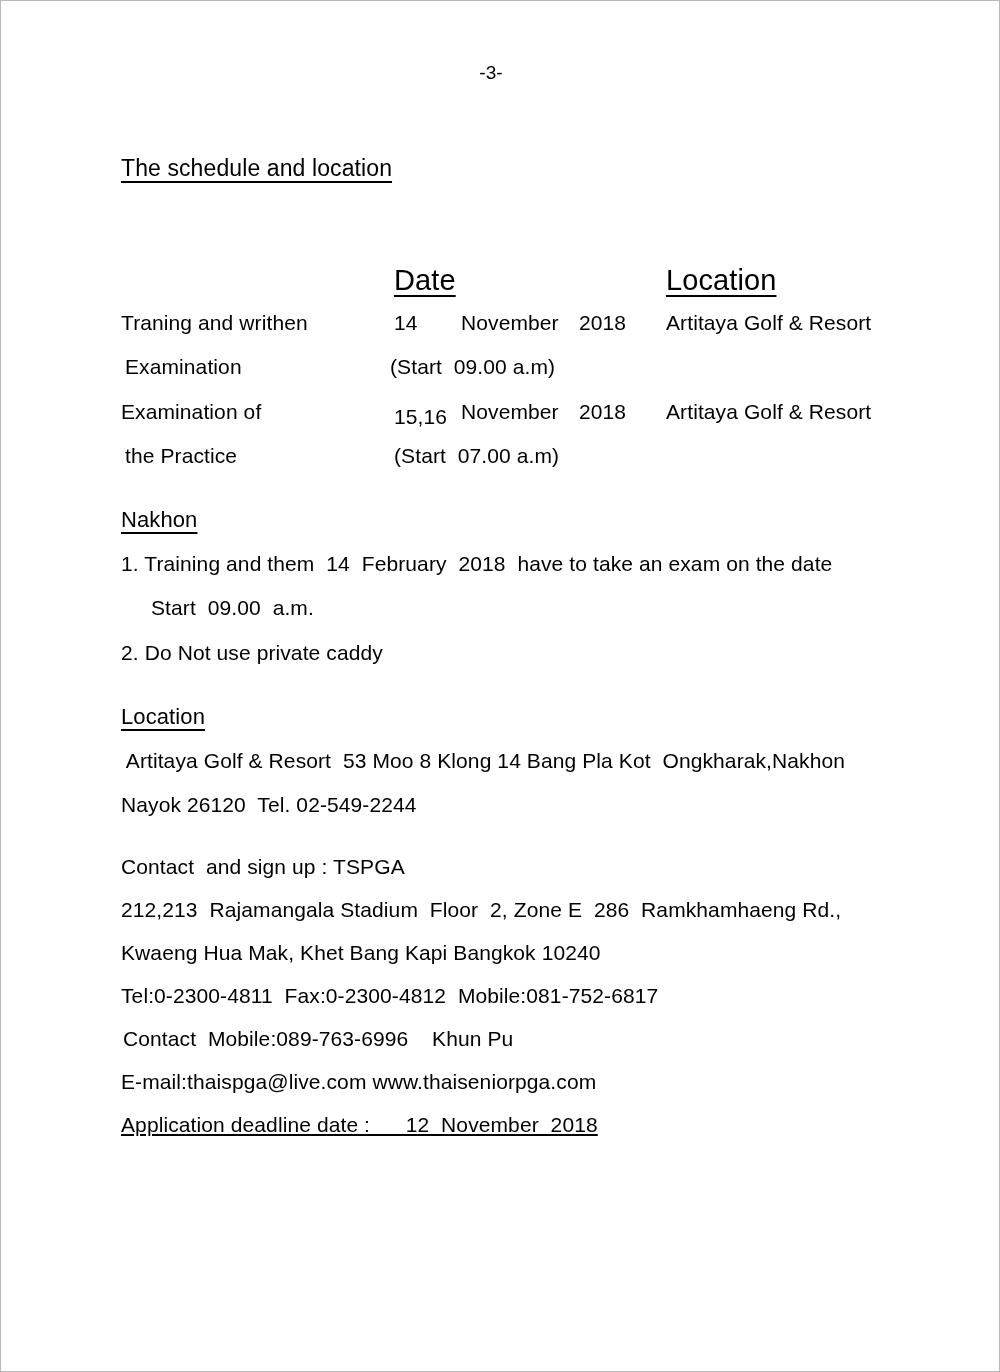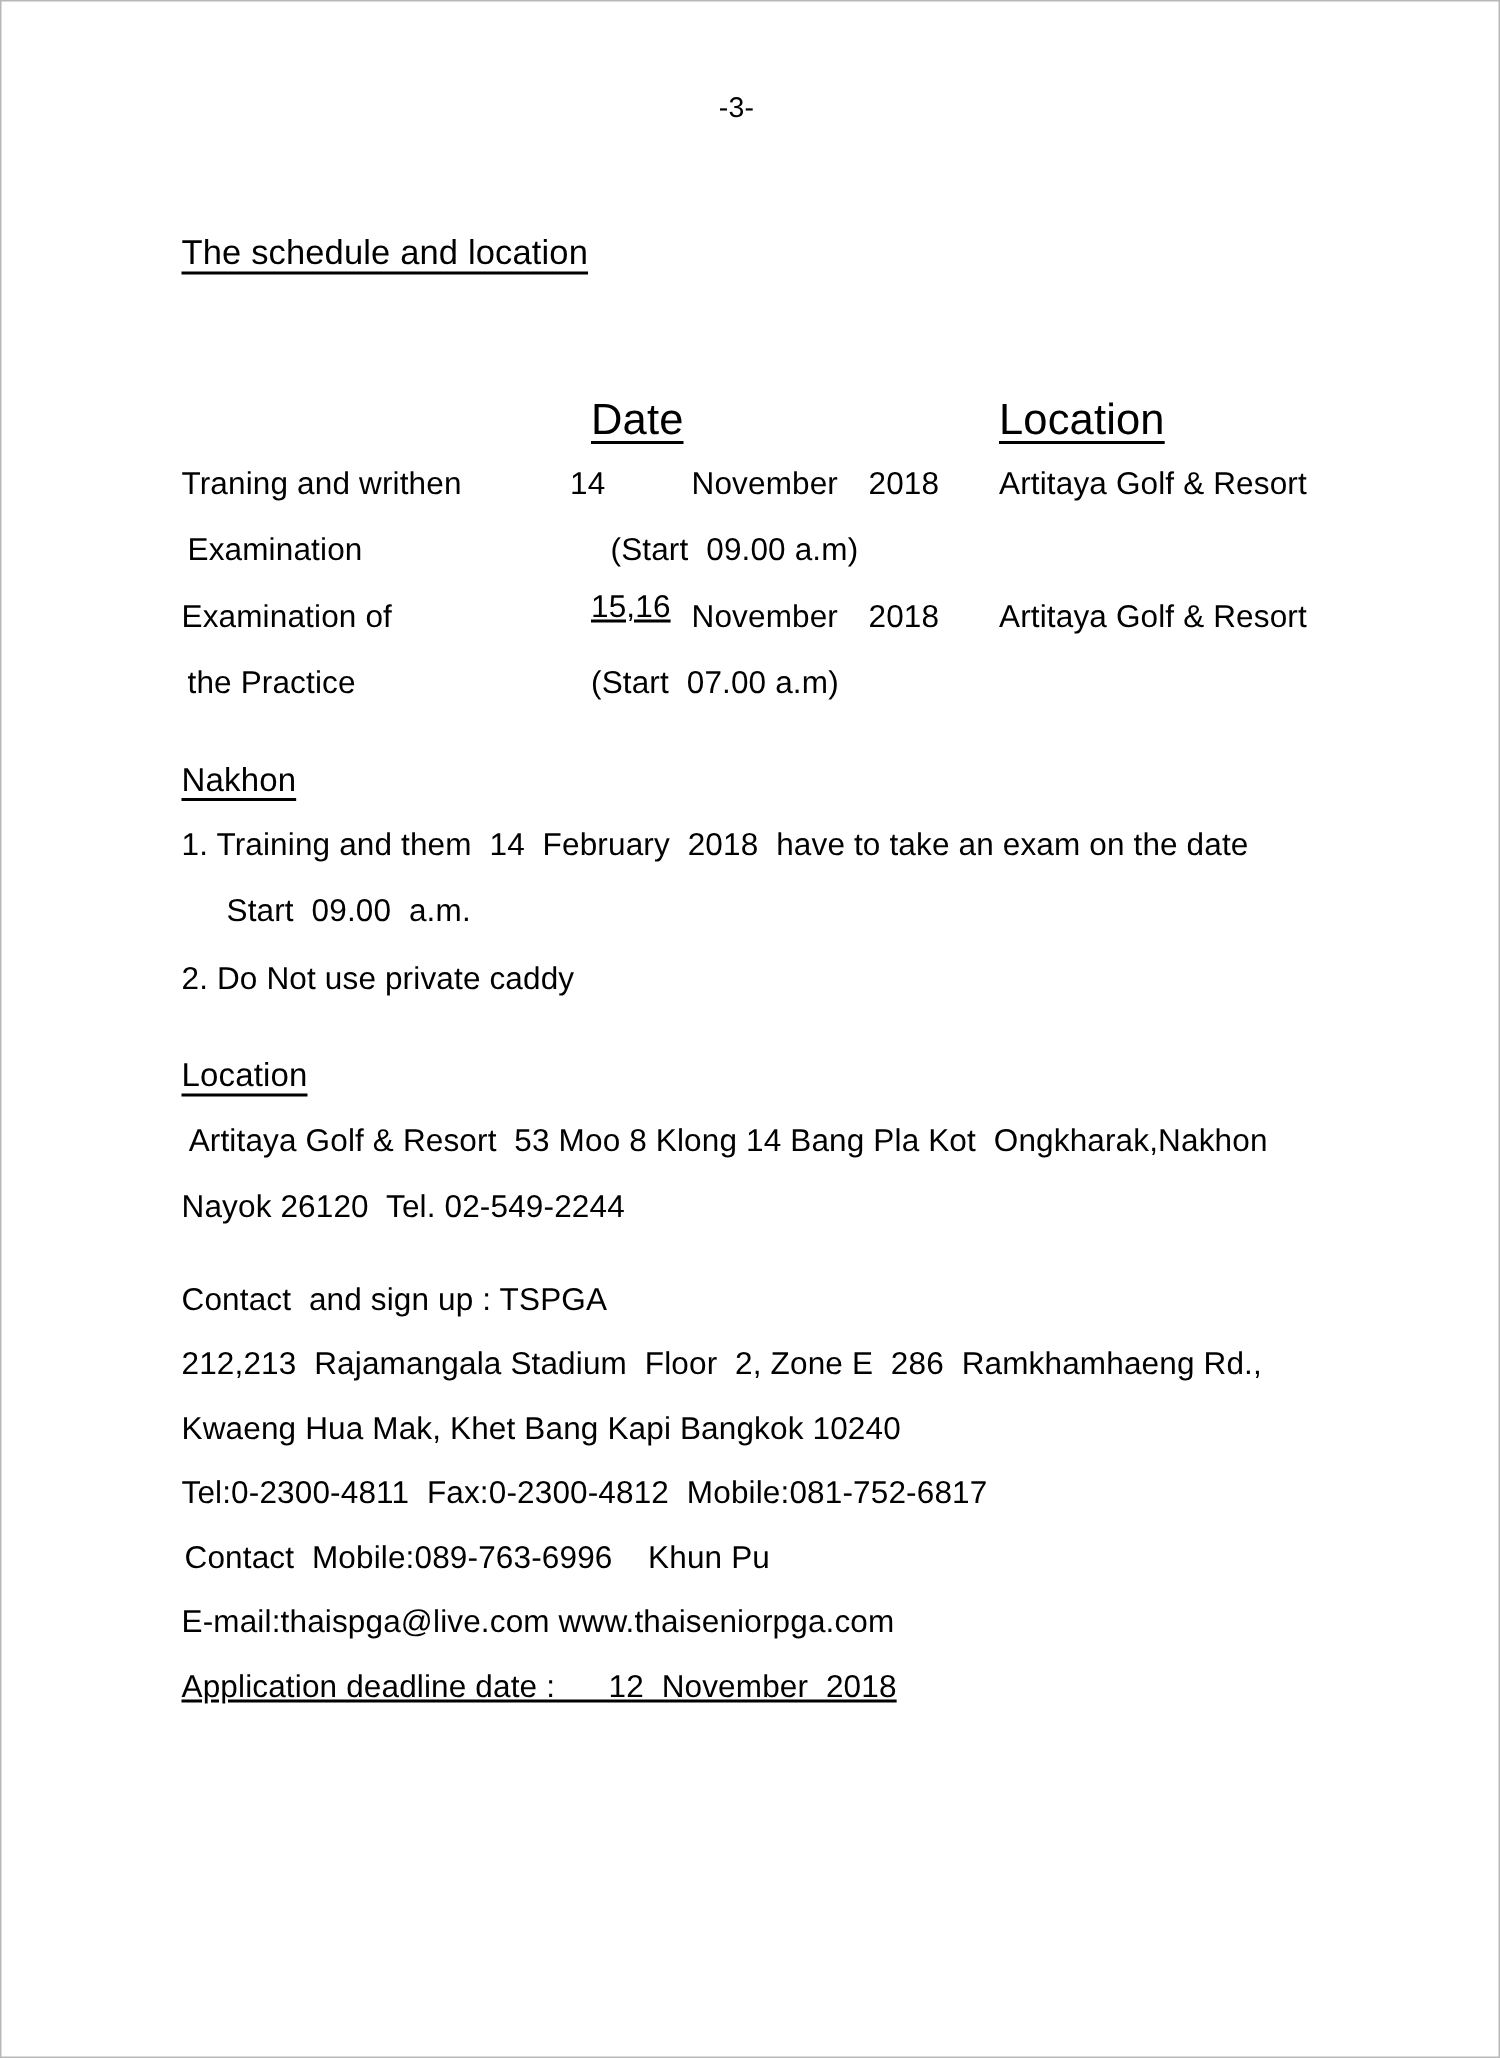--- a/index.html
+++ b/index.html
@@ -60,33 +60,33 @@
 
   <div>
 
     <div class="t colhead" style="left:393px; top:265px;">Date</div>
     <div class="t colhead" style="left:665px; top:265px;">Location</div>
 
     <div>
       <div class="t body-line" style="left:120px; top:311px;">Traning and writhen</div>
       <div class="t body-line" style="left:124px; top:355px;">Examination</div>
 
-      <div class="t body-line" style="left:379px; top:311px;">14</div>
+      <div class="t body-line" style="left:393px; top:311px;">14</div>
       <div class="t body-line" style="left:460px; top:311px;">November</div>
       <div class="t body-line" style="left:578px; top:311px;">2018</div>
-      <div class="t body-line" style="left:406px; top:355px;">(Start  09.00 a.m)</div>
+      <div class="t body-line" style="left:389px; top:355px;">(Start  09.00 a.m)</div>
 
       <div class="t body-line" style="left:665px; top:311px;">Artitaya Golf &amp; Resort</div>
     </div>
 
     <div>
       <div class="t body-line" style="left:120px; top:400px;">Examination of</div>
       <div class="t body-line" style="left:124px; top:444px;">the Practice</div>
 
-      <div class="t body-line" style="left:393px; top:393px;text-decoration:underline;">15,16</div>
+      <div class="t body-line" style="left:393px; top:405px;">15,16</div>
       <div class="t body-line" style="left:460px; top:400px;">November</div>
       <div class="t body-line" style="left:578px; top:400px;">2018</div>
       <div class="t body-line" style="left:393px; top:444px;">(Start  07.00 a.m)</div>
 
       <div class="t body-line" style="left:665px; top:400px;">Artitaya Golf &amp; Resort</div>
     </div>
   </div>
 
   <div>
     <div class="t heading" style="left:120px; top:508px; font-size:22px;">Nakhon</div>

